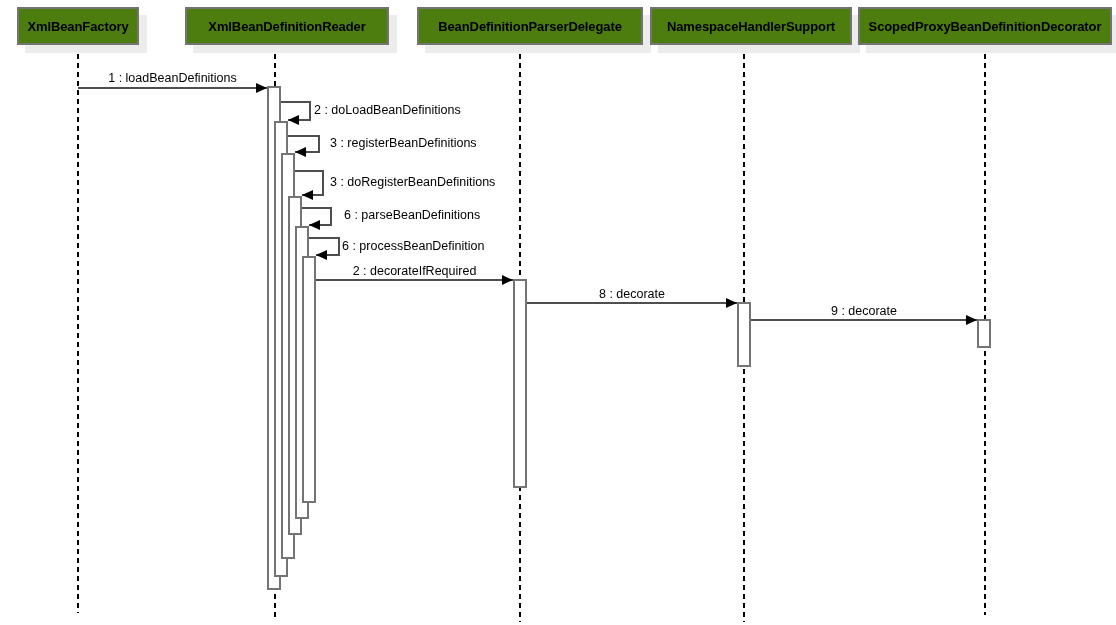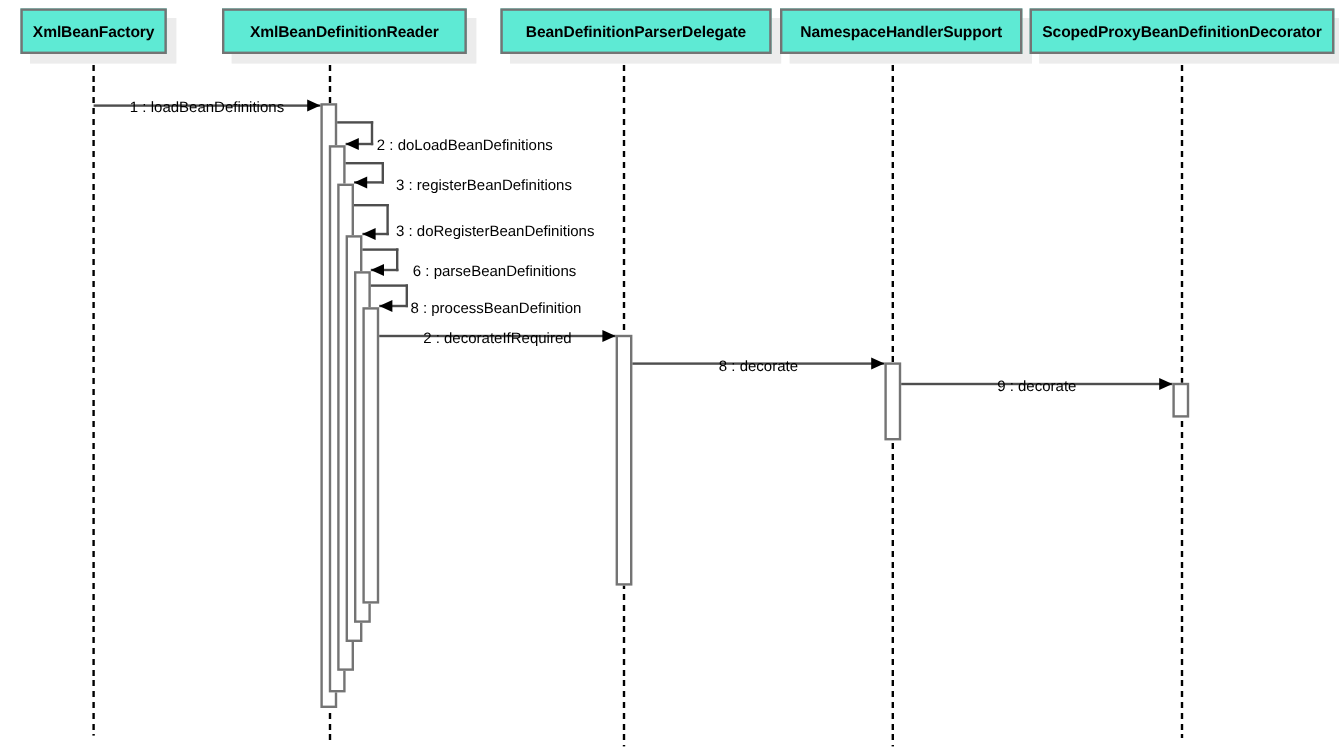--- a/index.html
+++ b/index.html
@@ -6,37 +6,37 @@
   .canvas{
     position:relative;width:1116px;height:625px;background:#ffffff;
     font-family:"Liberation Sans", sans-serif;color:#000;overflow:hidden;
   }
   .lifeline{
     position:absolute;width:1.5px;
     background:repeating-linear-gradient(to bottom,#000 0 5px,transparent 5px 9px);
   }
   .pbox{
     position:absolute;top:7px;height:38px;box-sizing:border-box;
-    background:#5eead4;border:2px solid #747474;box-shadow:8px 8px 0 #ececec;
+    background:#4d7c0f;border:2px solid #747474;box-shadow:8px 8px 0 #ececec;
     display:flex;align-items:center;justify-content:center;
     font-weight:bold;font-size:13px;letter-spacing:-0.1px;white-space:nowrap;
   }
   .bar{
     position:absolute;width:14px;box-sizing:border-box;
     background:#fff;border:2px solid #747474;
   }
   .hline{position:absolute;height:2px;background:#4e4e4e;}
   .vline{position:absolute;width:2px;background:#4e4e4e;}
   .head-r{position:absolute;width:0;height:0;
     border-top:5px solid transparent;border-bottom:5px solid transparent;
     border-left:11px solid #000;}
   .head-l{position:absolute;width:0;height:0;
     border-top:5px solid transparent;border-bottom:5px solid transparent;
     border-right:11px solid #000;}
-  .mlabel{position:absolute;font-size:12.5px;line-height:15px;height:15px;white-space:nowrap;margin-top:11px;}
+  .mlabel{position:absolute;font-size:12.5px;line-height:15px;height:15px;white-space:nowrap;}
   .centered{text-align:center;}
 </style>
 </head>
 <body>
 
 <div class="canvas">
 
   <div class="lifeline" style="left:77.25px;top:45px;height:568px"></div>
   <div class="lifeline" style="left:274.25px;top:45px;height:575px"></div>
   <div class="lifeline" style="left:519.25px;top:45px;height:577px"></div>
@@ -95,21 +95,21 @@
   <div class="hline" style="left:302px;top:207px;width:30px"></div>
   <div class="vline" style="left:330px;top:207px;height:19px"></div>
   <div class="hline" style="left:309px;top:224px;width:23px"></div>
   <div class="head-l" style="left:309px;top:220px"></div>
   <div class="mlabel" style="left:344px;top:208px">6 : parseBeanDefinitions</div>
 
   <div class="hline" style="left:309px;top:237px;width:31px"></div>
   <div class="vline" style="left:338px;top:237px;height:19px"></div>
   <div class="hline" style="left:316px;top:254px;width:24px"></div>
   <div class="head-l" style="left:316px;top:250px"></div>
-  <div class="mlabel" style="left:342px;top:239px">8 : processBeanDefinition</div>
+  <div class="mlabel" style="left:342px;top:239px">6 : processBeanDefinition</div>
 
   <div class="hline" style="left:316px;top:279px;width:197px"></div>
   <div class="head-r" style="left:502px;top:275px"></div>
   <div class="mlabel centered" style="left:316px;top:264px;width:197px">2 : decorateIfRequired</div>
 
   <div class="hline" style="left:527px;top:302px;width:210px"></div>
   <div class="head-r" style="left:726px;top:298px"></div>
   <div class="mlabel centered" style="left:527px;top:287px;width:210px">8 : decorate</div>
 
   <div class="hline" style="left:751px;top:319px;width:226px"></div>

